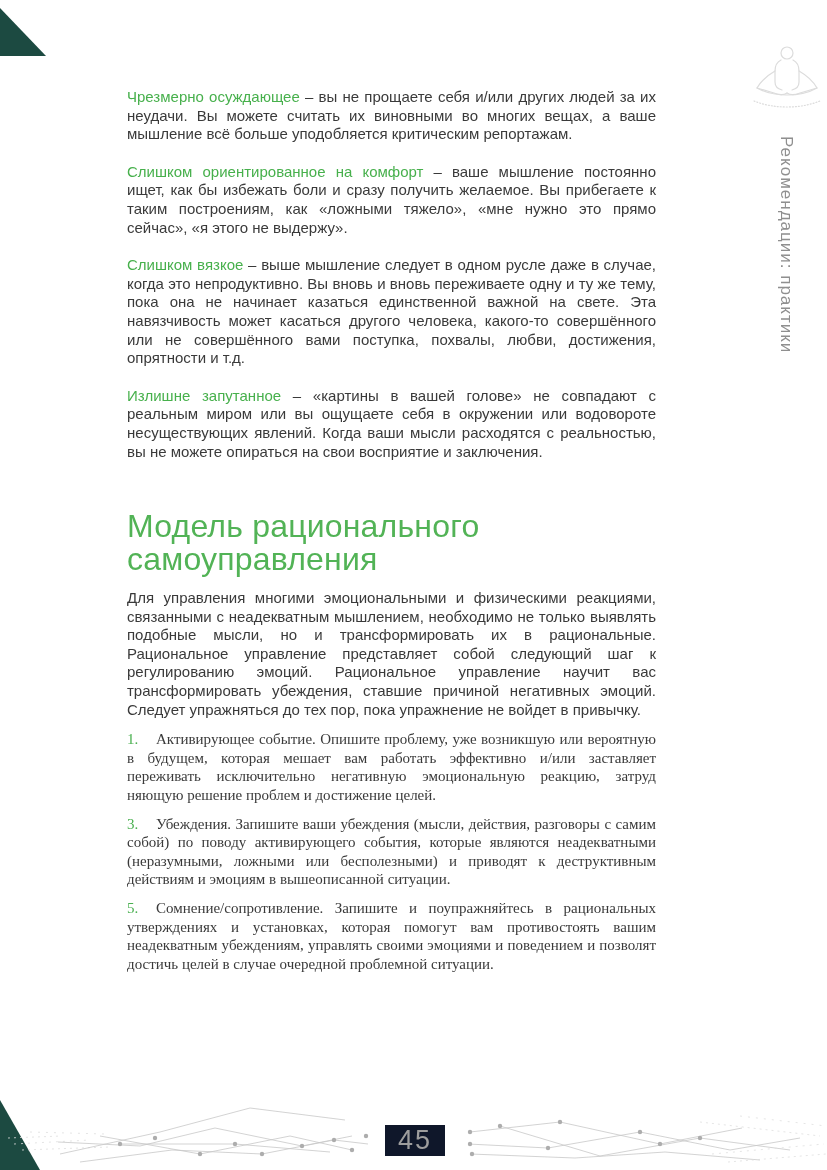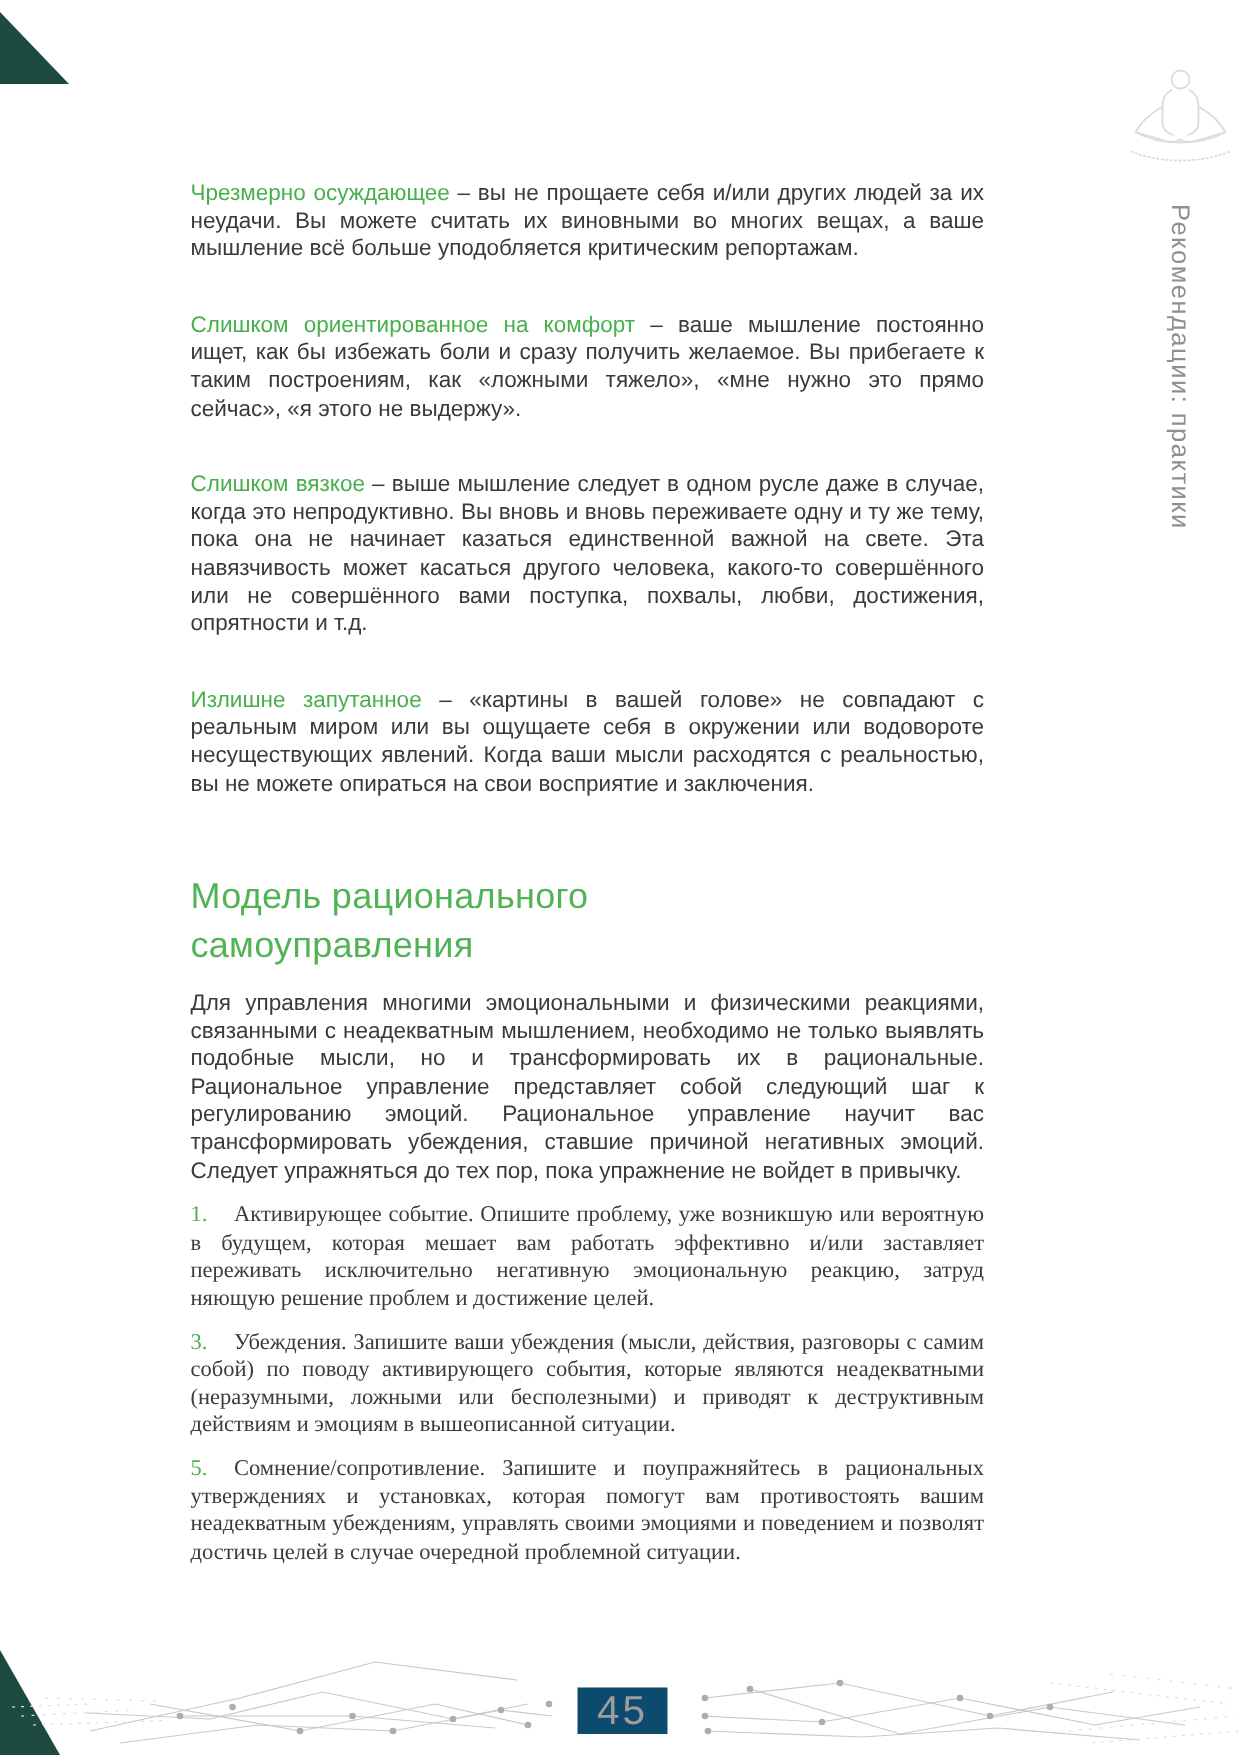--- a/index.html
+++ b/index.html
@@ -38,27 +38,26 @@
     position: absolute;
     left: 127px; top: 88px;
     width: 529px;
     color: #3a3a3a;
     font-size: 15px;
     line-height: 18.6px;
   }
   .para {
     text-align: justify;
     margin-bottom: 19px;
-    margin-top: 32px;
   }
   .para:last-child { margin-bottom: 0; }
   .term { color: #47b04c; }
   .section-title {
     color: #52b356;
-    font-size: 24px;
+    font-size: 32px;
     line-height: 33px;
     font-weight: 500;
     max-width: 430px;
     margin-top: 49px;
     margin-bottom: 13px;
     letter-spacing: 0.2px;
   }
   .intro {
     text-align: justify;
     margin-bottom: 11px;
@@ -77,21 +76,21 @@
   
   .footer-decoration { position: absolute; left: 0; bottom: 0; }
   .page-number {
     position: absolute;
     left: 385px; bottom: 14px;
     width: 60px;
     text-align: center;
     font-size: 27px;
     letter-spacing: 2px;
     color: #9d9d9d;
-    background: #0c4a6e;
+    background: #0f172a;
     padding: 0 4px;
   }
 </style>
 </head>
 <body>
 
 <div class="page">
 
   <svg class="corner-top" width="48" height="58" viewBox="0 0 48 58">
     <path d="M0 8 L46 56 L0 56 Z" fill="#1c4a41"></path>

